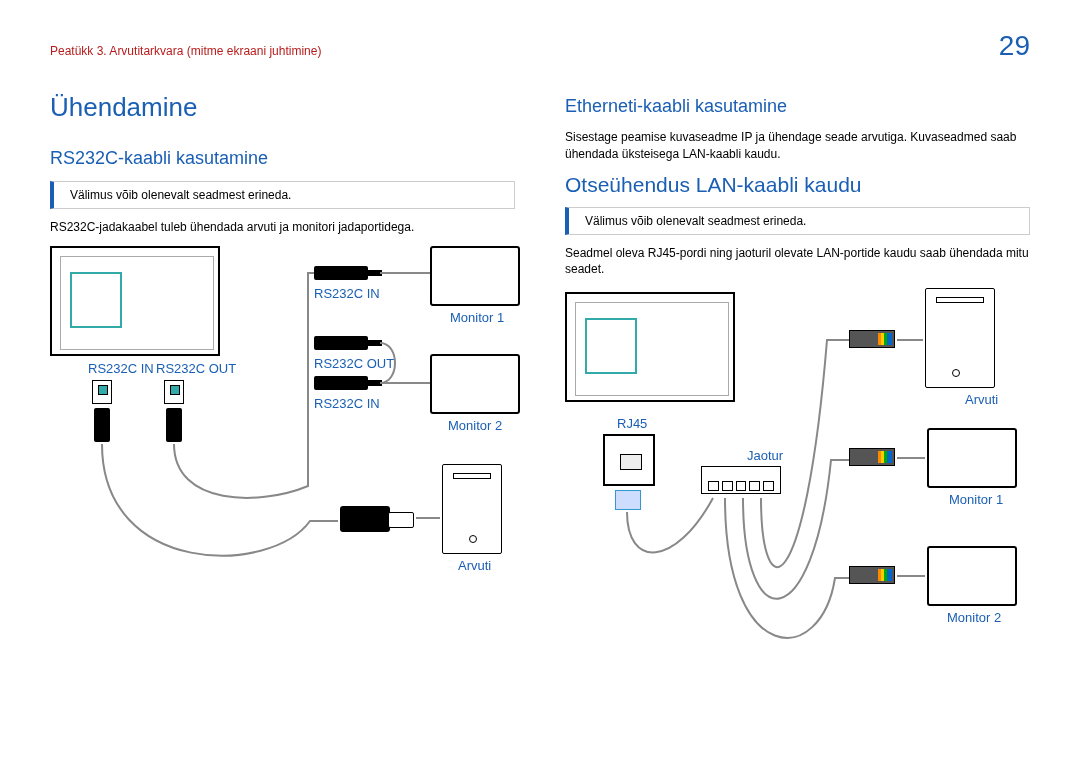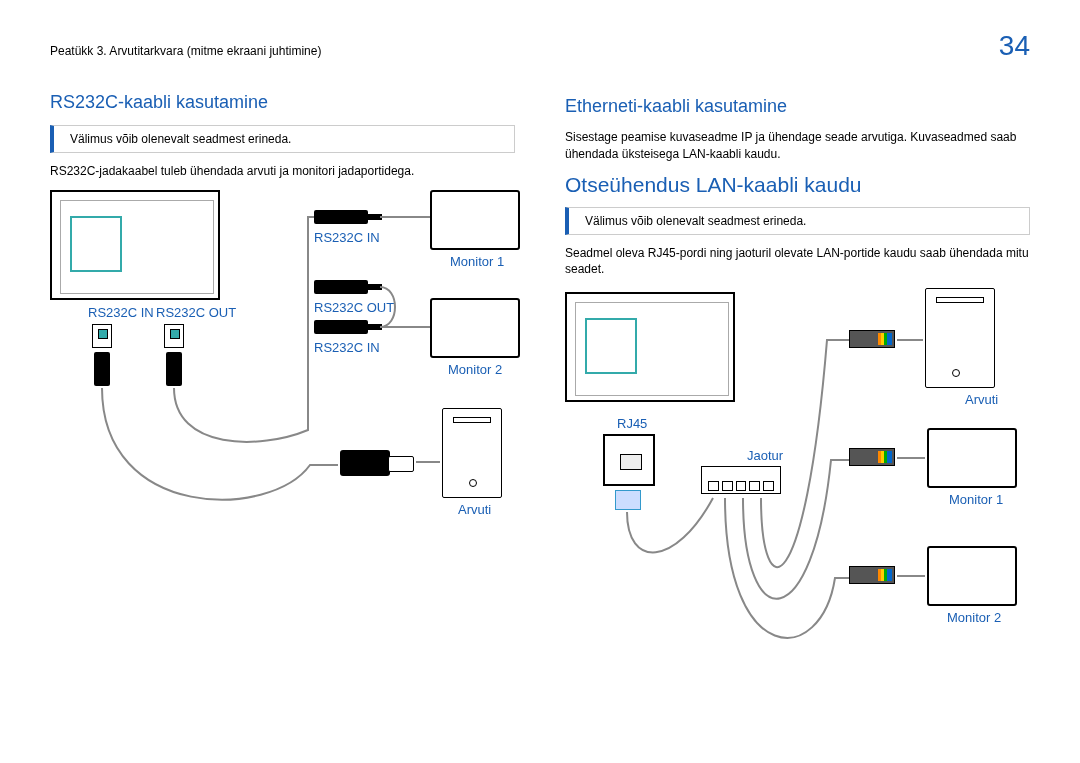--- a/index.html
+++ b/index.html
@@ -12,21 +12,21 @@
     position: relative;
     font-size: 13px;
   }
   .page { padding: 30px 50px 20px 50px; }
   .header {
     display: flex;
     justify-content: space-between;
     align-items: baseline;
     margin-bottom: 30px;
   }
-  .breadcrumb { color: #000000; font-size: 12px; }
+  .breadcrumb { color: #b91c1c; font-size: 12px; }
   .page-num { color: #1a5fb4; font-size: 28px; font-weight: 300; }
   .columns { display: flex; gap: 50px; }
   .col { flex: 1; }
   h1.main { color: #1a5fb4; font-size: 26px; font-weight: 400; margin-bottom: 25px; }
   h2.sub { color: #1a5fb4; font-size: 18px; font-weight: 400; margin-bottom: 12px; }
   h3.subsub { color: #1a5fb4; font-size: 21px; font-weight: 400; margin-bottom: 10px; margin-top: 8px;}
   .note-box {
     border-left: 4px solid #1a5fb4;
     padding: 6px 16px;
     margin-bottom: 10px;
@@ -122,26 +122,27 @@
   }
   .pc .drive{position:absolute;top:8px;left:10px;right:10px;height:6px;border:1px solid #000;}
   .pc .btn{position:absolute;bottom:10px;left:26px;width:8px;height:8px;border:1px solid #000;border-radius:50%;}
 </style>
 </head>
 <body>
 
 <div class="page">
   <div class="header">
     <div class="breadcrumb">Peatükk 3. Arvutitarkvara (mitme ekraani juhtimine)</div>
-    <div class="page-num">34</div>
+    <div class="page-num">29</div>
   </div>
 
   <div class="columns">
 
     <div class="col">
+      <h1 class="main">Ühendamine</h1>
       <h2 class="sub">RS232C-kaabli kasutamine</h2>
       <div class="note-box">Välimus võib olenevalt seadmest erineda.</div>
       <p class="body">RS232C-jadakaabel tuleb ühendada arvuti ja monitori jadaportidega.</p>
 
       <div class="diagram">
 
         <div class="backpanel" style="left:0;top:0;">
           <div class="backpanel-inner"></div>
           <div style="position:absolute;left:18px;top:24px;width:52px;height:56px;border:2px solid #3aa;"></div>
         </div>

